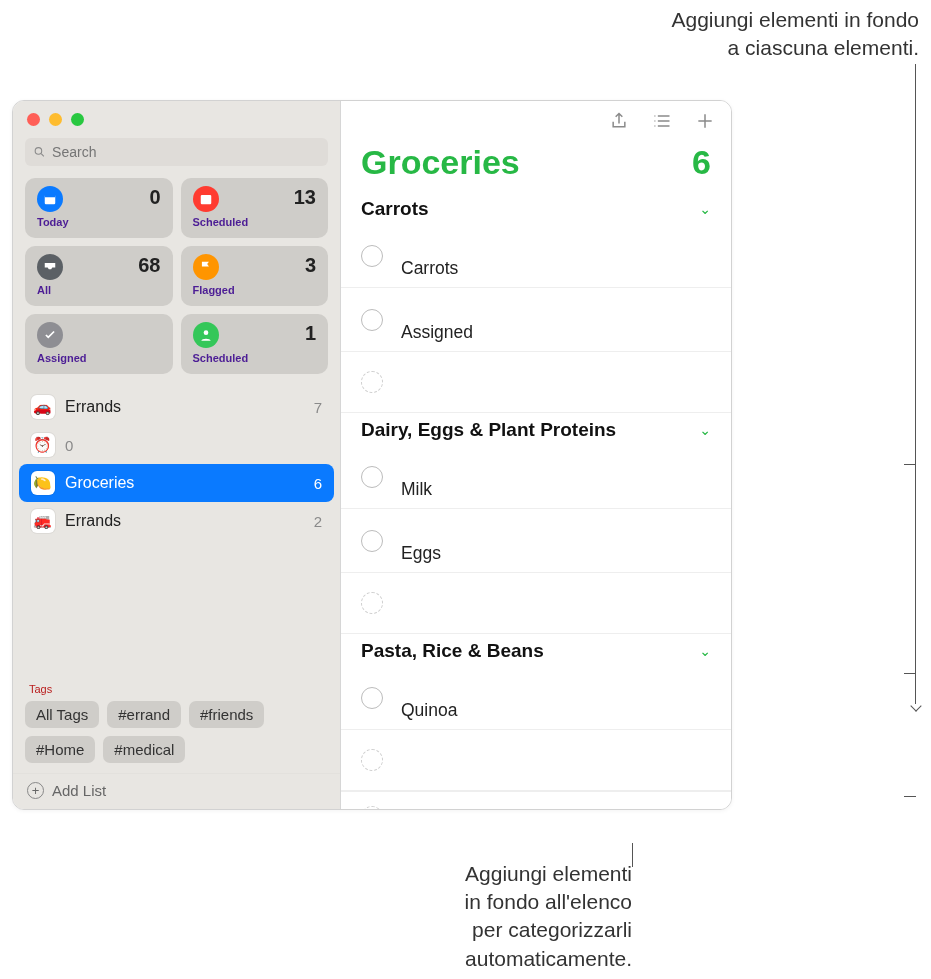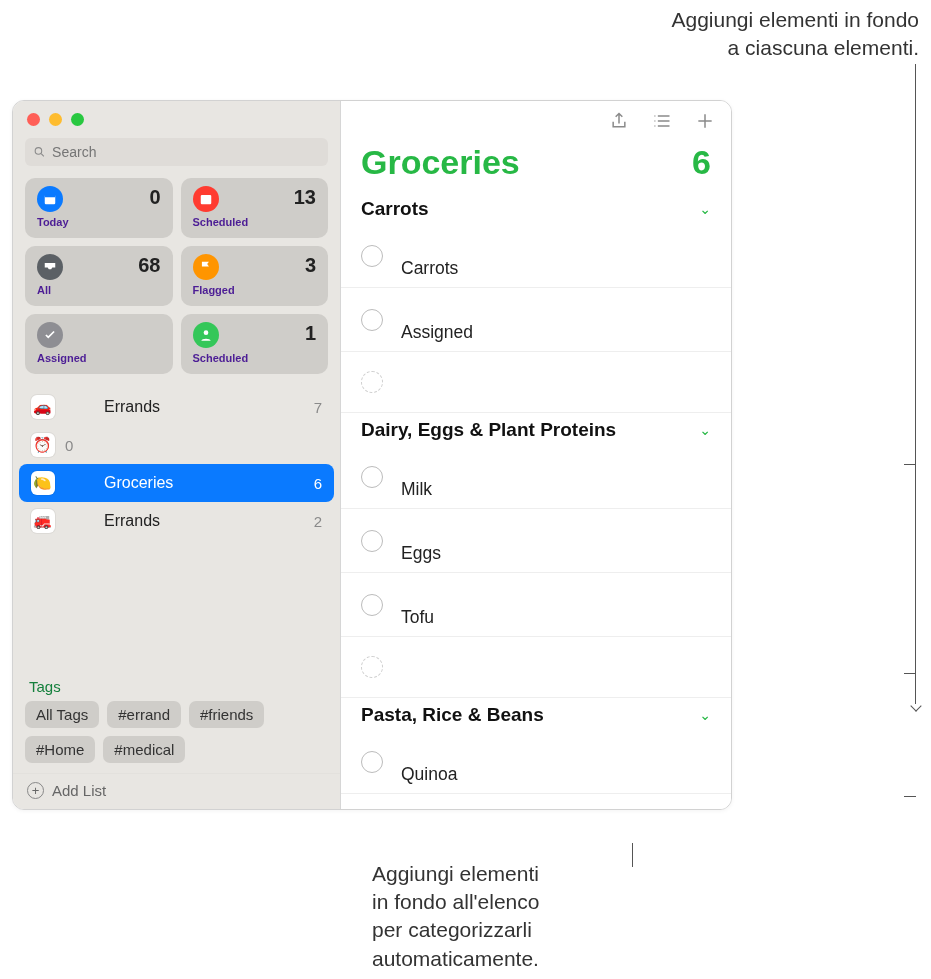--- a/index.html
+++ b/index.html
@@ -11,21 +11,21 @@
     position: relative;
     color: #000;
   }
   .callout {
     position: absolute;
     font-size: 21px;
     color: #333;
     line-height: 1.35;
   }
   .callout.top { top: 6px; right: 12px; text-align: right; width: 400px; }
-  .callout.bottom { bottom: 6px; left: 372px; width: 260px; text-align: left; }
+  .callout.bottom { bottom: 6px; left: 372px; width: 260px; text-align: right; }
   .callout-line { position: absolute; background: #555; }
 
   .window {
     position: absolute;
     top: 100px;
     left: 12px;
     width: 720px;
     height: 710px;
     border: 1px solid #d2d2d2;
     border-radius: 12px;
@@ -78,26 +78,26 @@
   .ico.orange{background:#ff9500;} .ico.grey{background:#8e8e93;} .ico.green{background:#34c759;}
 
   .lists { padding: 6px 6px; flex:1; overflow:auto; }
   .list-row {
     display:flex; align-items:center;
     padding:7px 12px; border-radius:8px;
     cursor:pointer;
     font-size:16px;
   }
   .list-row .emoji { width:24px;height:24px;border-radius:6px;background:#fff;display:flex;align-items:center;justify-content:center;margin-right:10px;font-size:15px;box-shadow:0 0 0 1px rgba(0,0,0,0.05);}
-  .list-row .name { flex:1; color:#222;margin-left:39px; }
+  .list-row .name { flex:1; color:#222; }
   .list-row .cnt { color:#8a8a8a; font-size:15px;}
   .list-row.selected { background:#0a7aff; }
   .list-row.selected .name, .list-row.selected .cnt { color:#fff; }
 
-  .tags-hdr { font-size:15px; color:#15803d; padding: 10px 16px 6px; }
+  .tags-hdr { font-size:11px; color:#b91c1c; padding: 10px 16px 6px; }
   .tags { display:flex; flex-wrap:wrap; gap:8px; padding:0 12px 10px; }
   .tag { background:#cfcdc9; border-radius:7px; padding:5px 11px; font-size:15px; color:#333; cursor:pointer; }
 
   .add-list { display:flex; align-items:center; gap:8px; padding:8px 14px 10px; color:#666; font-size:15px; cursor:pointer; border-top:1px solid rgba(0,0,0,0.02); }
   .add-list .plus { width:17px; height:17px; border:1.5px solid #888; border-radius:50%; display:flex;align-items:center;justify-content:center; font-size:13px; line-height:1; }
 
   
   .main { flex:1; background:#fff; display:flex; flex-direction:column; }
   .toolbar { display:flex; justify-content:flex-end; gap:22px; padding:10px 16px 4px; color:#8a8a8a; }
   .toolbar .tbtn { cursor:pointer; }
@@ -308,24 +308,20 @@
     <span class="chev">⌄</span>
         </div>
         <div class="item-row">
           <div class="circle"></div>
       <div class="text">Milk</div>
         </div>
         <div class="item-row">
           <div class="circle"></div>
       <div class="text">Eggs</div>
         </div>
-        <div class="item-row">
-          <div class="circle"></div>
-      <div class="text">Tofu</div>
-        </div>
         <div class="item-row blank">
           <div class="circle dashed"></div>
           <div class="text"></div>
         </div>
         <div class="section-title">
           <span class="t">Pasta, Rice &amp; Beans</span>
     <span class="chev">⌄</span>
         </div>
         <div class="item-row">
           <div class="circle"></div>

